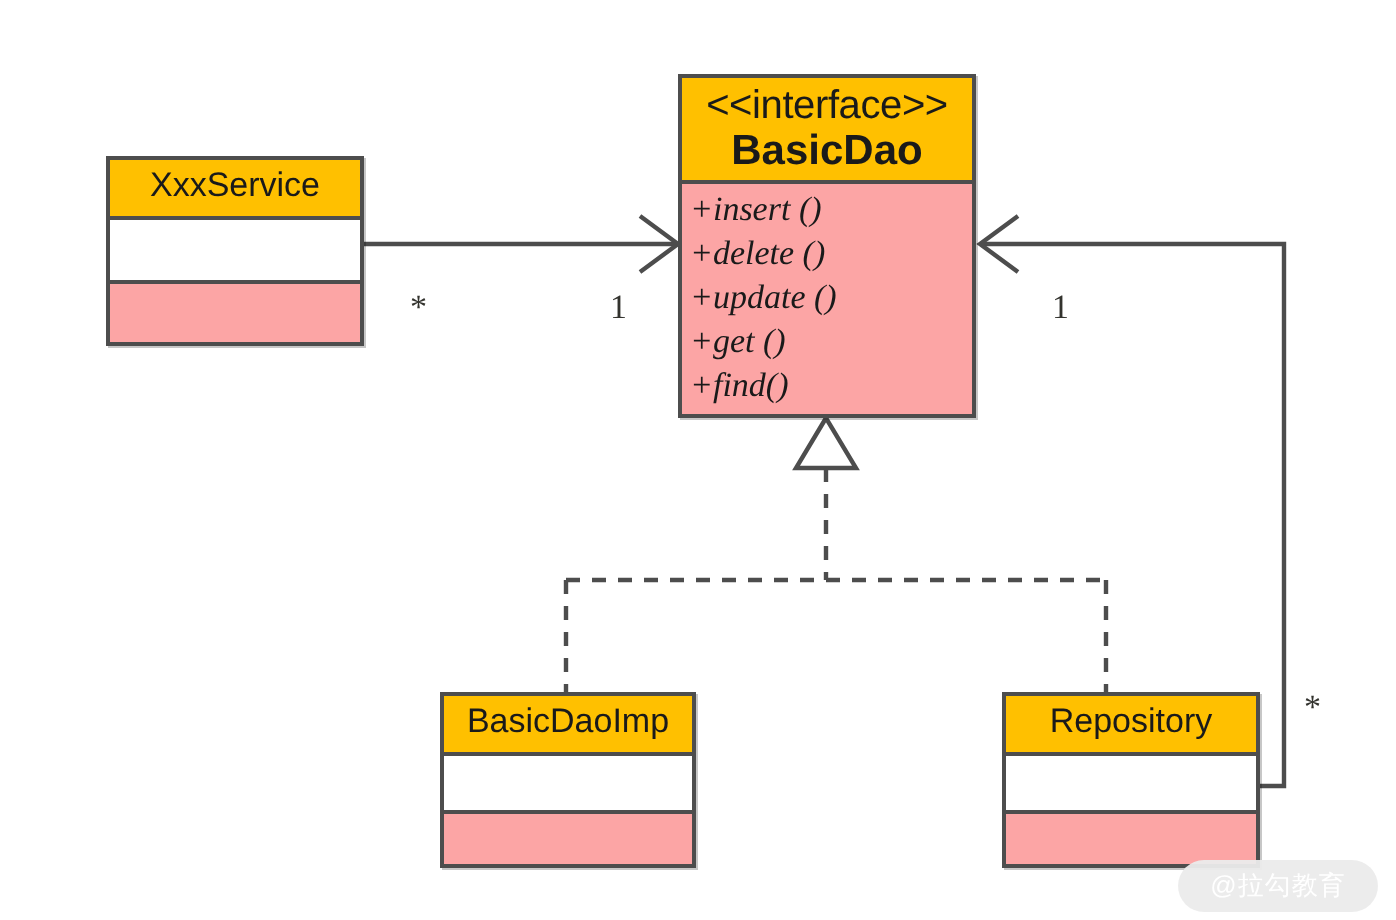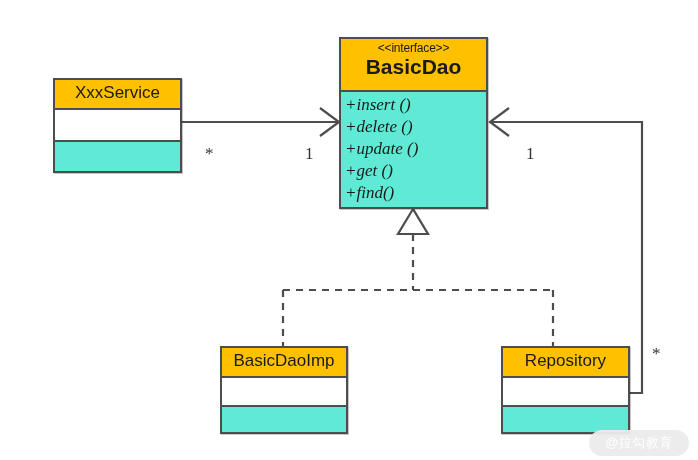--- a/index.html
+++ b/index.html
@@ -36,42 +36,42 @@
     box-sizing: border-box;
     background: #FFC000;
     border-bottom: 2px solid #4d4d4d;
     text-align: center;
     color: #1a1a1a;
     line-height: 1.12;
     padding: 3px 2px 4px 2px;
   }
   .stereotype {
     display: block;
-    font-size: 12px;
+    font-size: 20px;
     font-weight: normal;
     letter-spacing: -0.2px;
   }
   .cls-name {
     display: block;
     font-size: 21px;
     font-weight: bold;
   }
   .cls-name-solo {
     display: block;
     font-size: 17px;
     font-weight: normal;
   }
   .uml-attrs {
     box-sizing: border-box;
     border-bottom: 2px solid #4d4d4d;
     background: #ffffff;
   }
   .uml-ops {
     box-sizing: border-box;
-    background: #5eead4;
+    background: #fca5a5;
   }
   .op-list {
     margin: 0;
     padding: 2px 0 0 4px;
     list-style: none;
   }
   .op-list li {
     font-family: "Liberation Serif", serif;
     font-style: italic;
     font-size: 17px;

